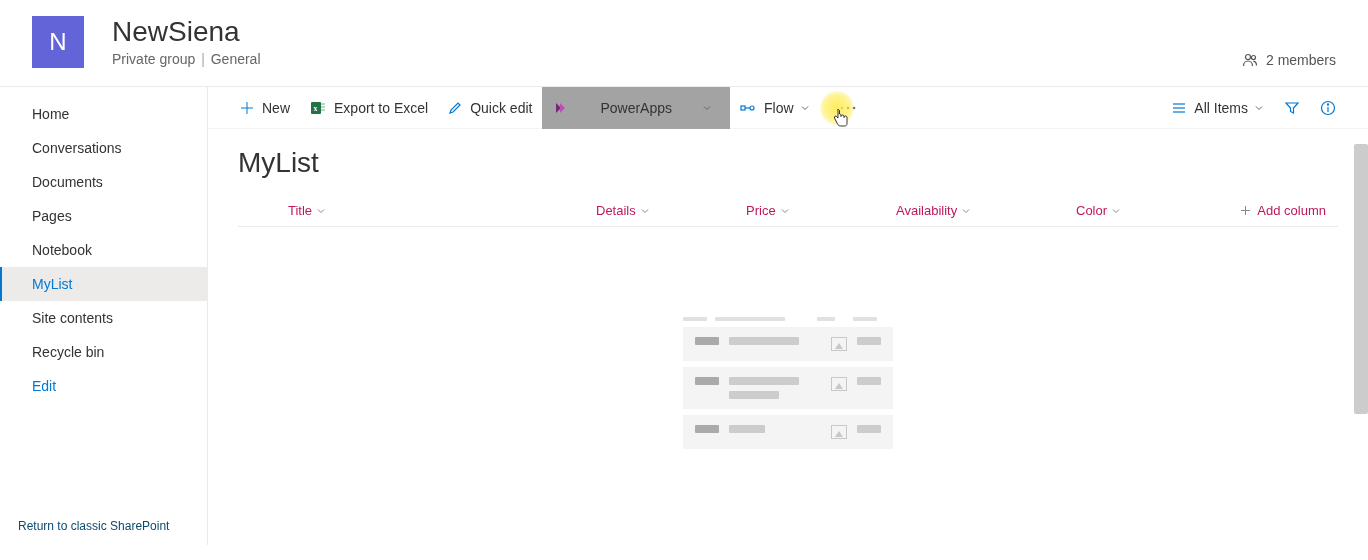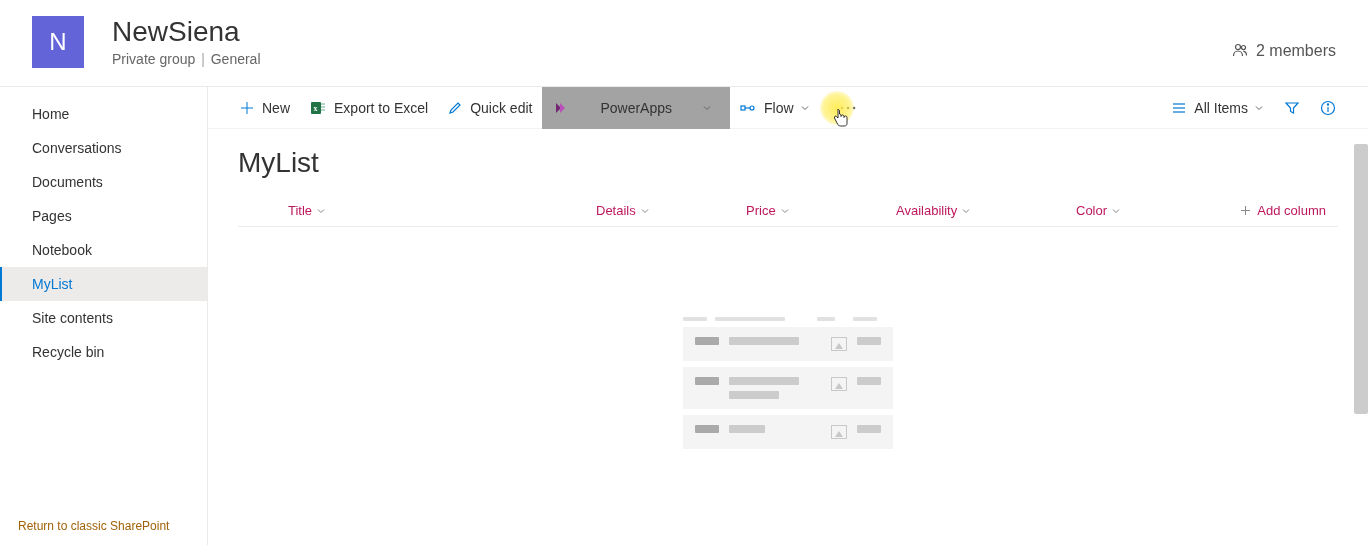--- a/index.html
+++ b/index.html
@@ -5,37 +5,37 @@
     * { margin: 0; padding: 0; box-sizing: border-box; }
     body { font-family: "Segoe UI", -apple-system, BlinkMacSystemFont, sans-serif; font-size: 14px; color: #333; background: #fff; width: 1368px; height: 560px; overflow: hidden; position: relative; }
     
     
     .header { display: flex; align-items: flex-start; padding: 16px 32px 18px 32px; border-bottom: 1px solid #eaeaea; }
     .site-logo { width: 52px; height: 52px; background: #6264d7; color: #fff; display: flex; align-items: center; justify-content: center; font-size: 24px; font-weight: 300; margin-right: 28px; }
     .site-info { flex: 1; }
     .site-title { font-size: 28px; font-weight: 300; color: #333; margin-bottom: 3px; }
     .site-meta { font-size: 14px; color: #666; }
     .site-meta .sep { color: #aaa; margin: 0 2px; }
-    .members { display: flex; align-items: flex-start; color: #555; font-size: 16px; margin-top: 26px; }
+    .members { display: flex; align-items: flex-start; color: #555; font-size: 14px; margin-top: 36px; }
     .members svg { margin-right: 8px; }
 
     
     .main { display: flex; height: calc(560px - 102px); }
 
     
     .sidebar { width: 208px; border-right: 1px solid #eaeaea; display: flex; flex-direction: column; }
     .search-row { display: flex; align-items: center; padding: 10px 18px; height: 42px; color: #0078d4; font-size: 14px; }
     .search-row svg { margin-right: 8px; flex-shrink: 0; }
     .search-input { border: none; outline: none; font-size: 14px; color: #333; background: transparent; width: 100%; }
     .search-input::placeholder { color: #666; }
     .nav { flex: 1; padding-top: 10px; }
     .nav-item { padding: 9px 0 9px 32px; color: #333; cursor: pointer; font-size: 14px; }
     .nav-item.selected { background: #edebe9; color: #0078d4; border-left: 2px solid #0078d4; padding-left: 30px; }
     .nav-item.edit { color: #0078d4; }
-    .classic-link { font-size: 12px; color: #a16207; padding: 12px 18px; cursor: pointer; }
+    .classic-link { font-size: 12px; color: #0c4a6e; padding: 12px 18px; cursor: pointer; }
 
     
     .content { flex: 1; display: flex; flex-direction: column; position: relative; }
 
     
     .toolbar { display: flex; align-items: center; height: 42px; padding: 0 22px; border-bottom: 1px solid #f3f3f3; font-size: 14px; }
     .tb-btn { display: flex; align-items: center; padding: 0 10px; height: 42px; cursor: pointer; color: #333; }
     .tb-btn.highlighted { background: #a3a3a3; gap: 24px; }
     .tb-btn svg { margin-right: 8px; }
     .tb-icon { color: #0078d4; }
@@ -115,20 +115,21 @@
   <div class="sidebar">
     <div class="nav">
       <div class="nav-item">Home</div>
       <div class="nav-item">Conversations</div>
       <div class="nav-item">Documents</div>
       <div class="nav-item">Pages</div>
       <div class="nav-item">Notebook</div>
       <div class="nav-item selected">MyList</div>
       <div class="nav-item">Site contents</div>
       <div class="nav-item">Recycle bin</div>
+      <div class="nav-item edit">Edit</div>
     </div>
     <div class="classic-link">Return to classic SharePoint</div>
   </div>
 
   <div class="content">
 
     <div class="toolbar">
       <div class="tb-btn">
         <svg class="tb-icon" width="14" height="14" viewBox="0 0 14 14" stroke="#0078d4" stroke-width="1">
             <line x1="7" y1="1" x2="7" y2="13"></line>

